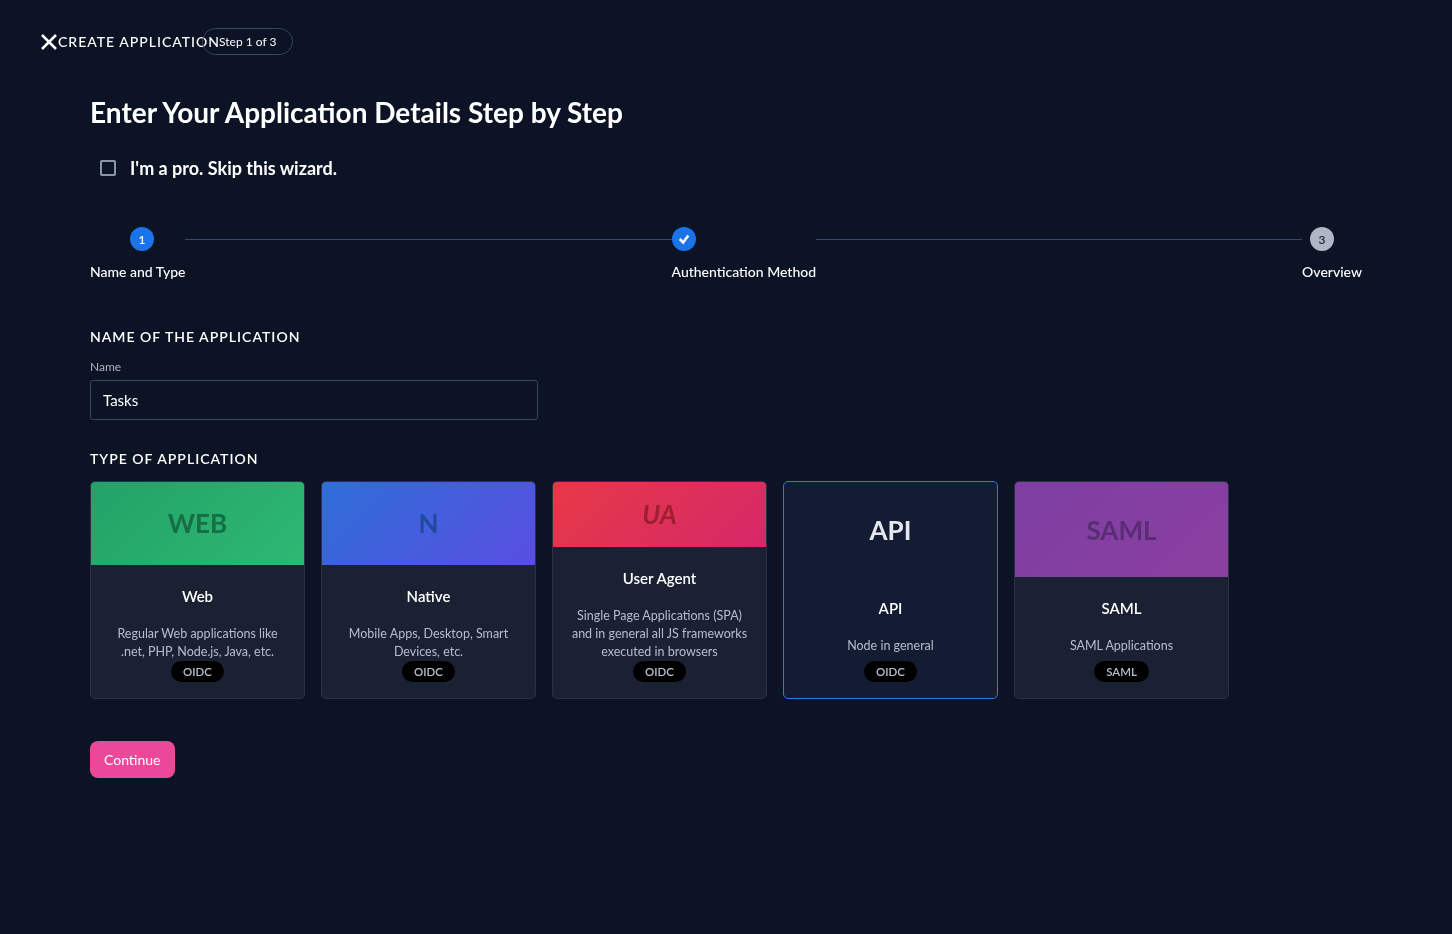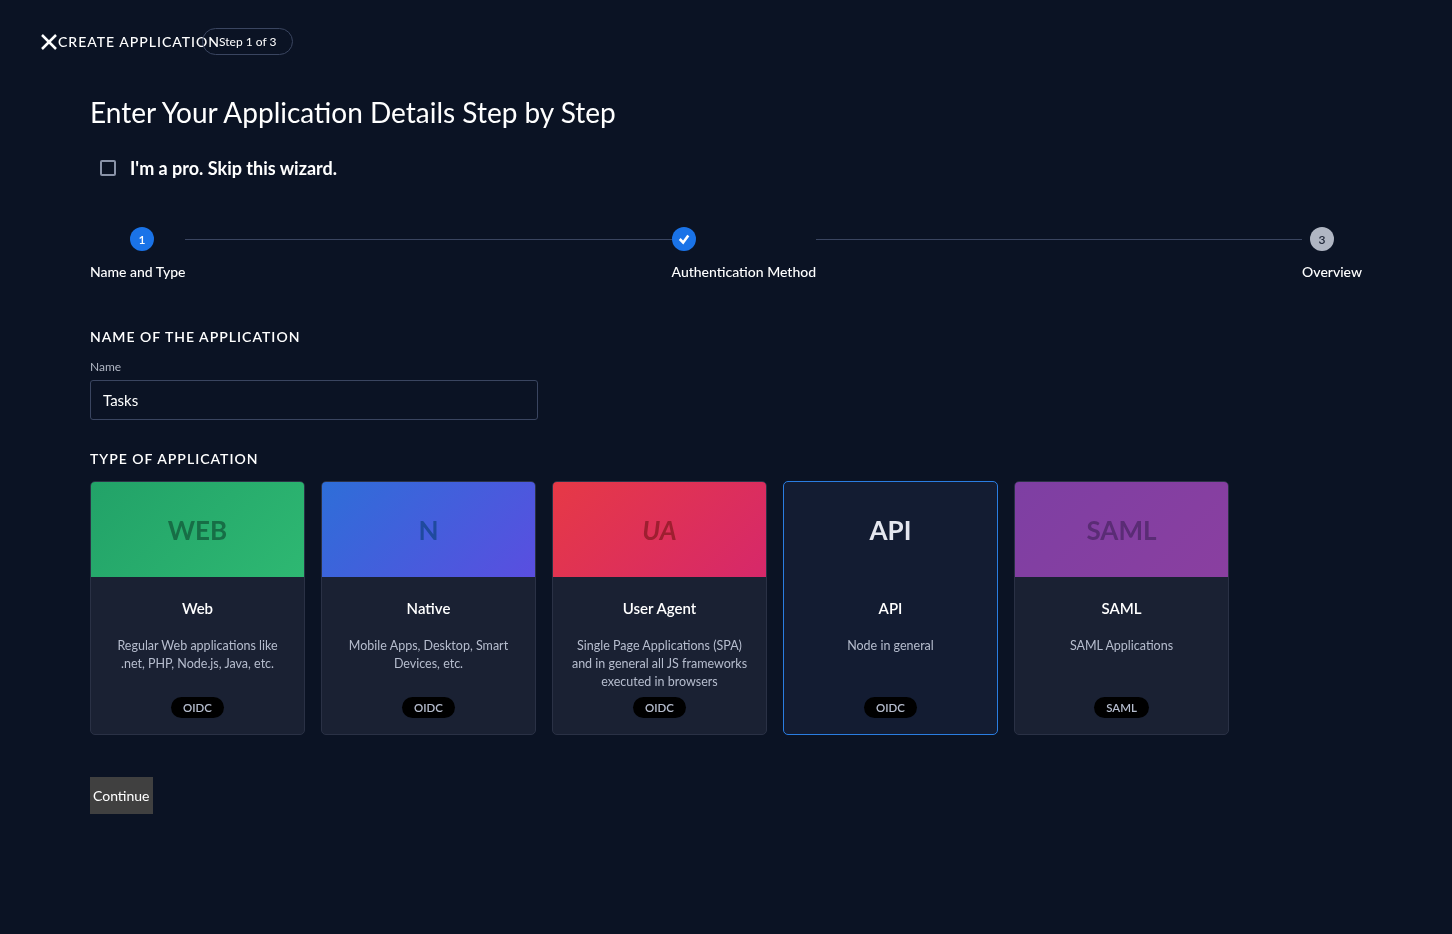--- a/index.html
+++ b/index.html
@@ -37,21 +37,21 @@
   border-radius: 16px;
   padding: 5px 16px;
   font-size: 12px;
   margin-left: -18px;
 }
 .content {
   padding: 20px 90px 40px 90px;
 }
 .page-title {
   font-size: 28px;
-  font-weight: 400;
+  font-weight: 700;
   margin-bottom: 28px;
 }
 .skip-row {
   display: flex;
   align-items: center;
   gap: 14px;
   margin-bottom: 48px;
   padding-left: 10px;
 }
 .checkbox {
@@ -137,21 +137,21 @@
   margin-bottom: 30px;
   font-family: inherit;
 }
 .cards-row {
   display: flex;
   gap: 16px;
   margin-bottom: 42px;
 }
 .card {
   width: 215px;
-  height: 254px;
+  height: 218px;
   background: #1a2133;
   border: 1px solid #2a3145;
   border-radius: 5px;
   display: flex;
   flex-direction: column;
   cursor: pointer;
   overflow: hidden;
   position: relative;
 }
 .card.selected {
@@ -209,26 +209,26 @@
 .card-badge {
   background: #000000;
   color: #b6bdce;
   font-size: 11.5px;
   font-weight: 600;
   padding: 4px 12px;
   border-radius: 12px;
   margin-top: auto;
 }
 .continue-btn {
-  background: #404040;
+  background: #ec4899;
   color: #fff;
   border: none;
-  padding: 10px 3px;
+  padding: 10px 14px;
   font-size: 14px;
-  border-radius: 0;
+  border-radius: 8px;
   cursor: pointer;
   font-family: inherit;
 }
 .check-svg { width: 12px; height: 12px; stroke: #fff; stroke-width: 3; fill: none; }
 </style>
 </head>
 <body>
 
 <div class="header">
   <svg class="close-x" viewBox="0 0 18 18">

